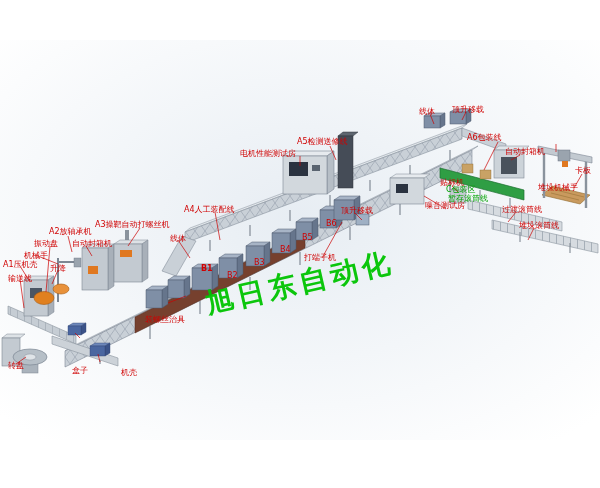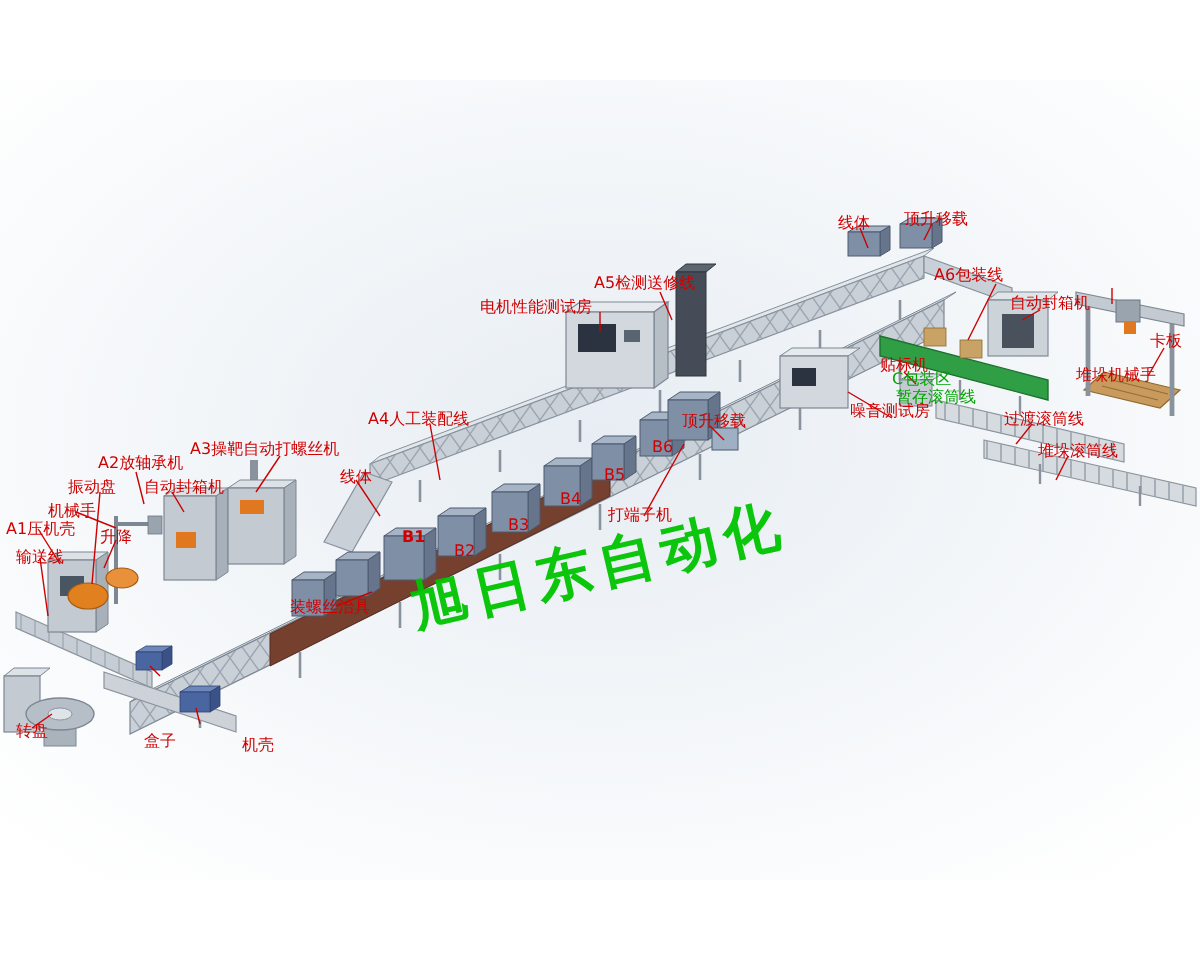--- a/index.html
+++ b/index.html
@@ -236,21 +236,21 @@
       <div class="callout" style="left: 49px; top: 228px; color: rgb(208, 0, 0);">A2放轴承机</div>
       <div class="callout" style="left: 34px; top: 240px; color: rgb(208, 0, 0);">振动盘</div>
       <div class="callout" style="left: 72px; top: 240px; color: rgb(208, 0, 0);">自动封箱机</div>
       <div class="callout" style="left: 24px; top: 252px; color: rgb(208, 0, 0);">机械手</div>
       <div class="callout" style="left: 50px; top: 265px; color: rgb(208, 0, 0);">升降</div>
       <div class="callout" style="left: 3px; top: 261px; color: rgb(208, 0, 0);">A1压机壳</div>
       <div class="callout" style="left: 8px; top: 275px; color: rgb(208, 0, 0);">输送线</div>
       <div class="callout" style="left: 8px; top: 362px; color: rgb(208, 0, 0);">转盘</div>
       <div class="callout" style="left: 72px; top: 334px; color: rgb(208, 0, 0); margin-top: 33px;">盒子</div>
       <div class="callout" style="left: 93px; top: 369px; color: rgb(208, 0, 0); margin-left: 28px;">机壳</div>
-      <div class="callout" style="left: 145px; top: 300px; color: rgb(208, 0, 0);">装螺丝治具</div>
+      <div class="callout" style="left: 145px; top: 316px; color: rgb(208, 0, 0);">装螺丝治具</div>
       <div class="callout" style="left: 170px; top: 235px; color: rgb(208, 0, 0);">线体</div>
       <div class="callout" style="left: 95px; top: 221px; color: rgb(208, 0, 0);">A3操靶自动打螺丝机</div>
       <div class="callout" style="left: 184px; top: 206px; color: rgb(208, 0, 0);">A4人工装配线</div>
       <div class="callout" style="left: 201px; top: 265px; color: rgb(208, 0, 0); font-weight: bold;">B1</div>
       <div class="callout" style="left: 227px; top: 272px; color: rgb(208, 0, 0);">B2</div>
       <div class="callout" style="left: 254px; top: 259px; color: rgb(208, 0, 0);">B3</div>
       <div class="callout" style="left: 280px; top: 246px; color: rgb(208, 0, 0);">B4</div>
       <div class="callout" style="left: 302px; top: 234px; color: rgb(208, 0, 0);">B5</div>
       <div class="callout" style="left: 326px; top: 220px; color: rgb(208, 0, 0);">B6</div>
       <div class="callout" style="left: 304px; top: 254px; color: rgb(208, 0, 0);">打端子机</div>

